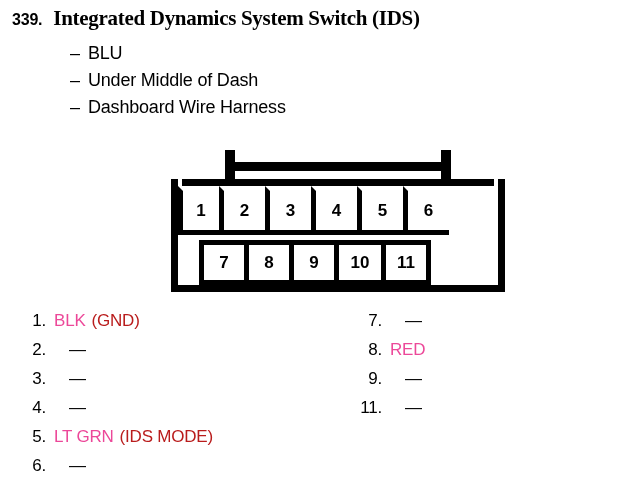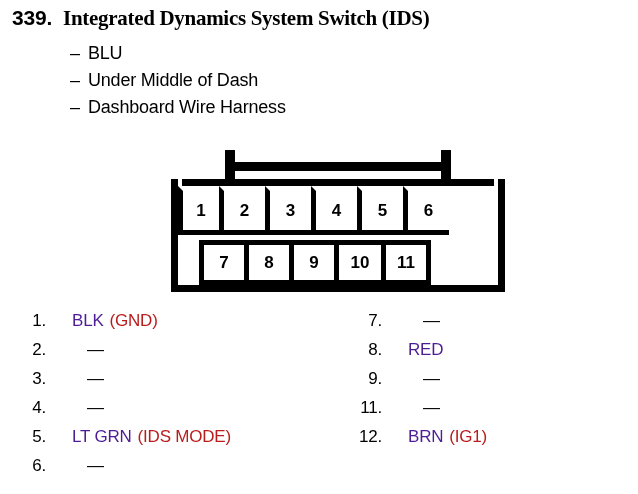--- a/index.html
+++ b/index.html
@@ -24,21 +24,21 @@
     top: 0;
     width: 638px;
   }
   .title-row {
     position: absolute;
     left: 12px;
     top: 6px;
     white-space: nowrap;
   }
   .title-num {
-    font-size: 21px;
+    font-size: 16px;
     font-weight: bold;
     letter-spacing: -0.2px;
   }
   .title-text {
     font-size: 21px;
     font-weight: bold;
     letter-spacing: -0.3px;
     margin-left: 11px;
     font-family: Liberation Serif, serif;
   }
@@ -156,22 +156,22 @@
     height: 29px;
     white-space: nowrap;
   }
   .pin-num {
     display: inline-block;
     width: 26px;
     text-align: right;
     color: #000000;
   }
   .pin-label {
-    margin-left: 26px;
-    color: #4c1d95;
+    margin-left: 8px;
+    color: #ec4899;
   }
   .pin-func {
     margin-left: 6px;
     color: #b91c1c;
   }
   .pin-empty {
     margin-left: 9px;
     color: #000000;
   }
 </style>
@@ -275,19 +275,13 @@
       <span class="pin-label"></span>
       <span class="pin-func"></span>
       <span class="pin-empty">—</span>
     </div>
   <div class="pin">
       <span class="pin-num">11.</span>
       <span class="pin-label"></span>
       <span class="pin-func"></span>
       <span class="pin-empty">—</span>
     </div>
-  <div class="pin">
-      <span class="pin-num">12.</span>
-      <span class="pin-label">BRN</span>
-      <span class="pin-func">(IG1)</span>
-      <span class="pin-empty"></span>
-    </div>
 </div>
 
 </body></html>

